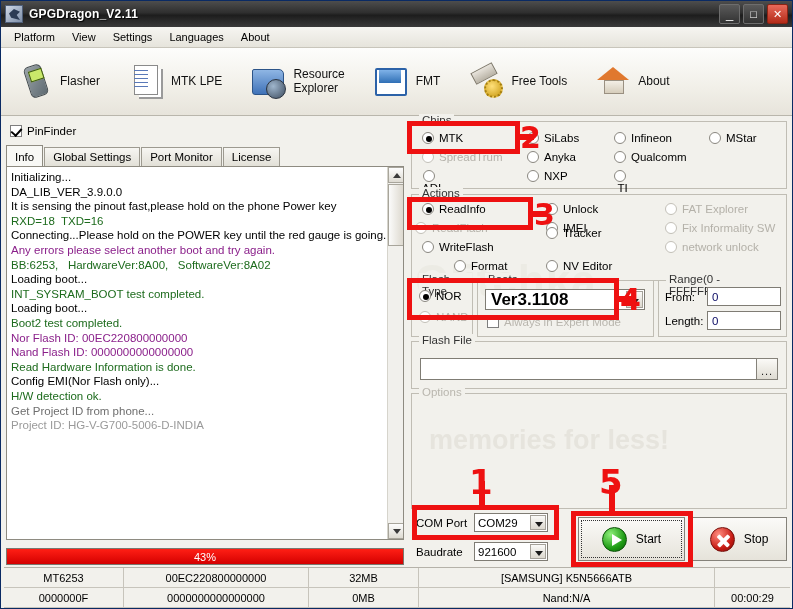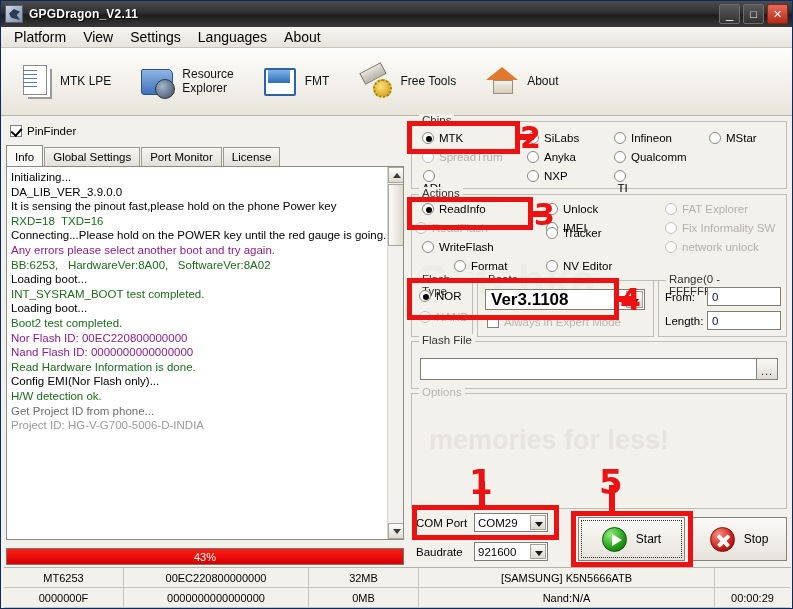--- a/index.html
+++ b/index.html
@@ -44,21 +44,21 @@
   .win-btn.min .g{align-items:flex-end;padding-bottom:3px;font-size:13px;}
 
   
   .menubar{
     position:absolute; left:0; top:26px; width:791px; height:21px;
     background:linear-gradient(to bottom,#f6f5f1,#e6e4dc);
     border-bottom:1px solid #c8c5bb;
     display:flex; align-items:center; padding-left:6px; gap:3px;
   }
   .menu-item{
-    font-size:14px; color:#000; padding:2px 7px; cursor:default; white-space:nowrap;
+    font-size:11px; color:#000; padding:2px 7px; cursor:default; white-space:nowrap;
   }
 
   
   .toolbar{
     position:absolute; left:0; top:47px; width:791px; height:68px;
     background:linear-gradient(to bottom,#fdfdfc 0%,#f1efe8 60%,#e7e4db 100%);
     border-bottom:1px solid #b9b6ac;
     display:flex; align-items:center; padding-left:18px;
   }
   .tb-item{ display:flex; align-items:center; margin-right:30px; cursor:default; }
@@ -297,20 +297,26 @@
     <div class="menu-item">Platform</div>
     <div class="menu-item">View</div>
     <div class="menu-item">Settings</div>
     <div class="menu-item">Languages</div>
     <div class="menu-item">About</div>
   </div>
 
   <div class="toolbar">
     <div class="tb-item">
       <div class="tb-ico">
+          <div class="ic-phone"></div>
+        </div>
+      <div class="tb-label">Flasher</div>
+    </div>
+    <div class="tb-item">
+      <div class="tb-ico">
           <div class="ic-doc"></div>
         </div>
       <div class="tb-label">MTK LPE</div>
     </div>
     <div class="tb-item">
       <div class="tb-ico">
           <div class="ic-folder"></div>
         </div>
       <div class="tb-label">Resource
 Explorer</div>

